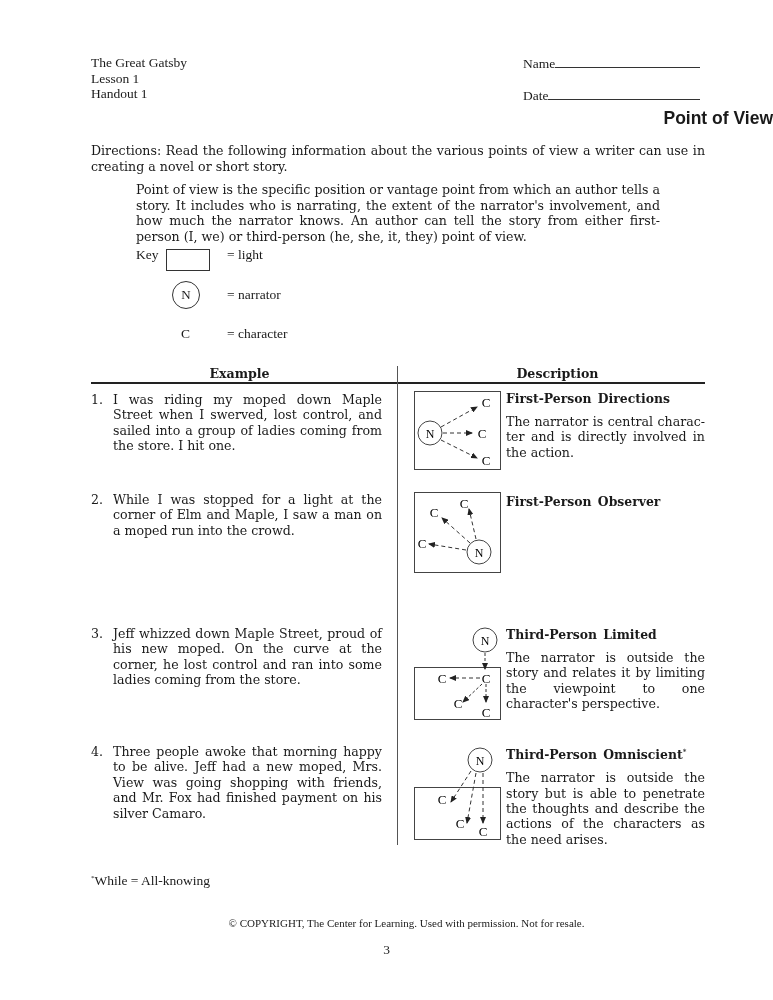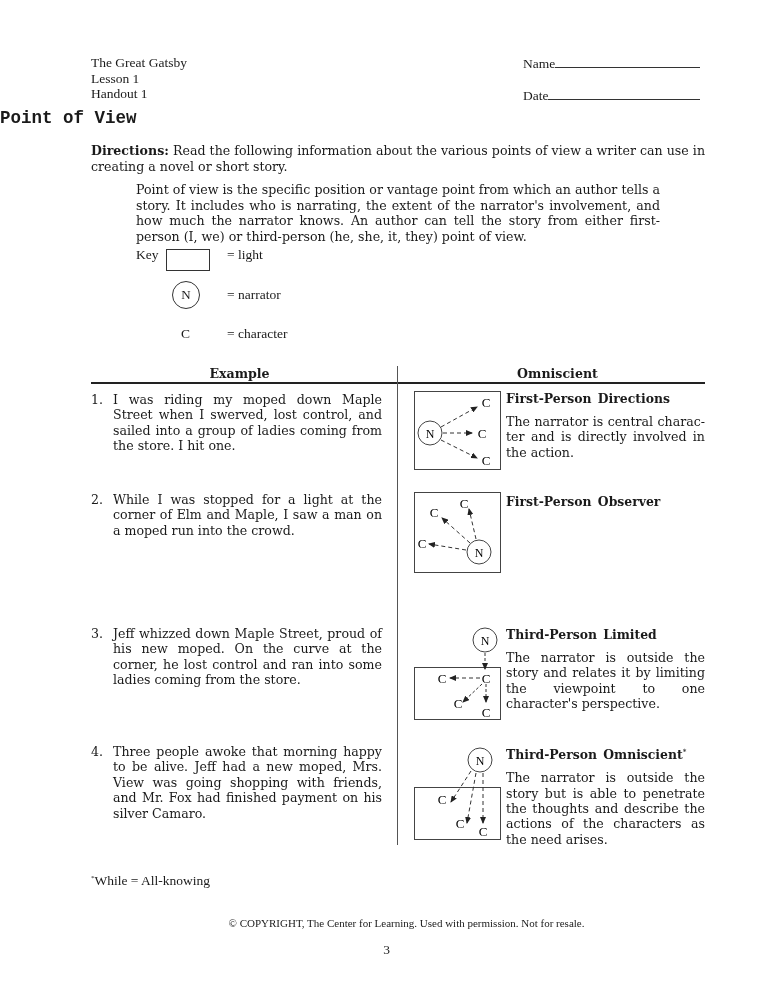--- a/index.html
+++ b/index.html
@@ -1,25 +1,25 @@
 <!DOCTYPE html>
 <html><head>
 <meta charset="utf-8">
 <style>
   html, body { margin: 0; padding: 0; background: #ffffff; }
   body { width: 773px; height: 1000px; position: relative; overflow: hidden;
          font-family: "DejaVu Serif", "Liberation Serif", serif; color: #1a1a1a; }
   .abs { position: absolute; }
   .hdr { font-family: "Liberation Serif", serif; font-size: 13.5px; line-height: 15.5px; }
   .blank { display: inline-block; border-bottom: 1px solid #333; height: 12px; vertical-align: baseline; }
-  .title { left: 0; width: 773px; top: 108px; text-align: left; font-weight: bold;
-           font-size: 17.5px; font-family: Liberation Mono, monospace; }
+  .title { left: 0; width: 773px; top: 108px; text-align: right; font-weight: bold;
+           font-size: 17.5px; font-family: Liberation Sans, sans-serif; }
   .directions { left: 91px; width: 614px; top: 143px; font-size: 12.6px; line-height: 15.5px;
                 text-align: justify; font-family: "DejaVu Serif", serif; }
-  .directions b { font-weight: bold; }
+  .directions b { font-weight: normal; }
   .intro { left: 136px; width: 524px; top: 182px; font-size: 12.6px; line-height: 15.5px;
            text-align: justify; text-align-last: left; font-family: "DejaVu Serif", serif; }
   .key-text { font-family: "Liberation Serif", serif; font-size: 13.5px; }
   .key-box { width: 42px; height: 20px; border: 1px solid #333; }
   .key-circle { width: 26px; height: 26px; border: 1px solid #333; border-radius: 50%;
                 text-align: center; line-height: 26px; font-family: "Liberation Serif", serif; font-size: 13px; }
   .col-head { font-weight: bold; font-size: 12.6px; font-family: "DejaVu Serif", serif; text-align: center; }
   .rule { background: #222; }
   .ex { font-size: 12.6px; line-height: 15.4px; font-family: "DejaVu Serif", serif;
         left: 91px; width: 291px; }
@@ -57,21 +57,21 @@
 
 <div class="abs key-text" style="left:136px; top:247px;">Key</div>
 <div class="abs key-box" style="left:166px; top:249px;"></div>
 <div class="abs key-text" style="left:227px; top:247px;">= light</div>
 <div class="abs key-circle" style="left:172px; top:281px;">N</div>
 <div class="abs key-text" style="left:227px; top:287px;">= narrator</div>
 <div class="abs key-text" style="left:181px; top:326px;">C</div>
 <div class="abs key-text" style="left:227px; top:326px;">= character</div>
 
 <div class="abs col-head" style="left:91px; width:297px; top:366px;">Example</div>
-<div class="abs col-head" style="left:410px; width:295px; top:366px;">Omniscient</div>
+<div class="abs col-head" style="left:410px; width:295px; top:366px;">Description</div>
 <div class="abs rule" style="left:91px; width:614px; top:382px; height:1.5px;"></div>
 <div class="abs rule" style="left:397px; width:1px; top:366px; height:479px; background:#555;"></div>
 
 <div class="abs ex" style="top:392px;">
   <span class="num">1.</span>
   <div class="txt">I was riding my moped down Maple Street when I swerved, lost control, and sailed into a group of ladies coming from the store. I hit one.</div>
 </div>
 <svg class="diagram" style="left:414px; top:391px;" width="88" height="80">
   <defs>
     <marker id="ah" markerWidth="7" markerHeight="6" refX="6" refY="3" orient="auto">

